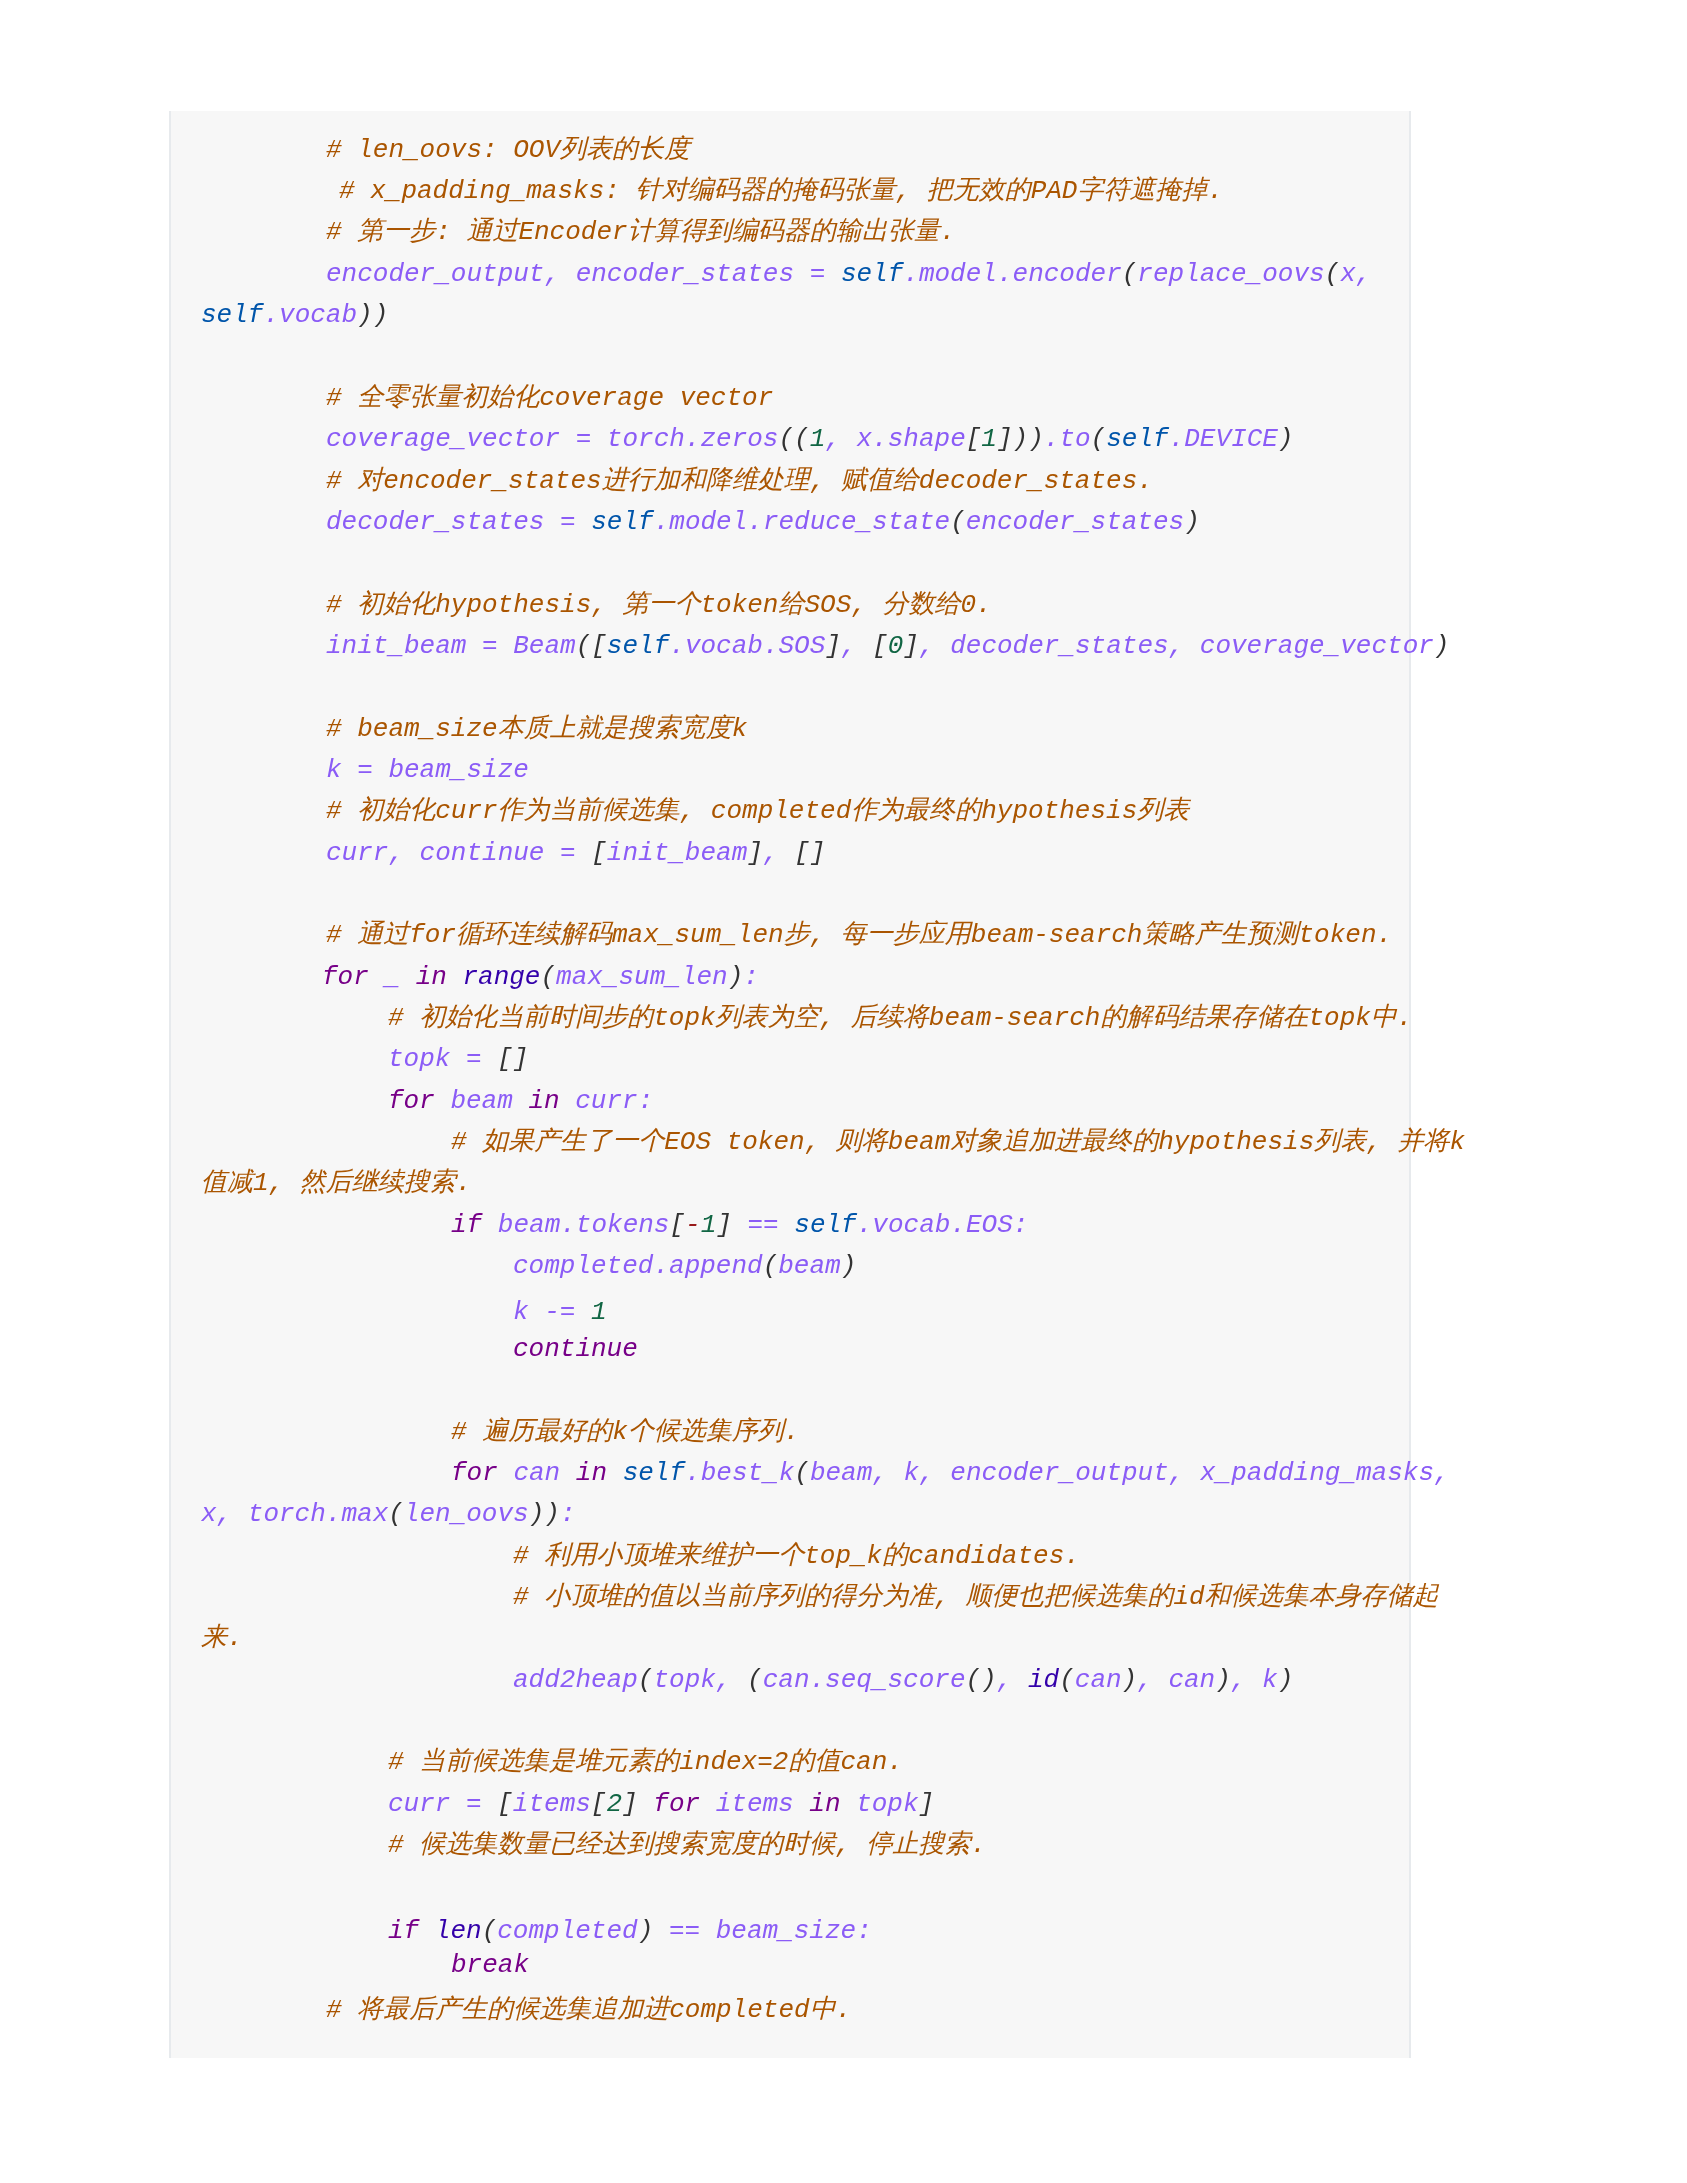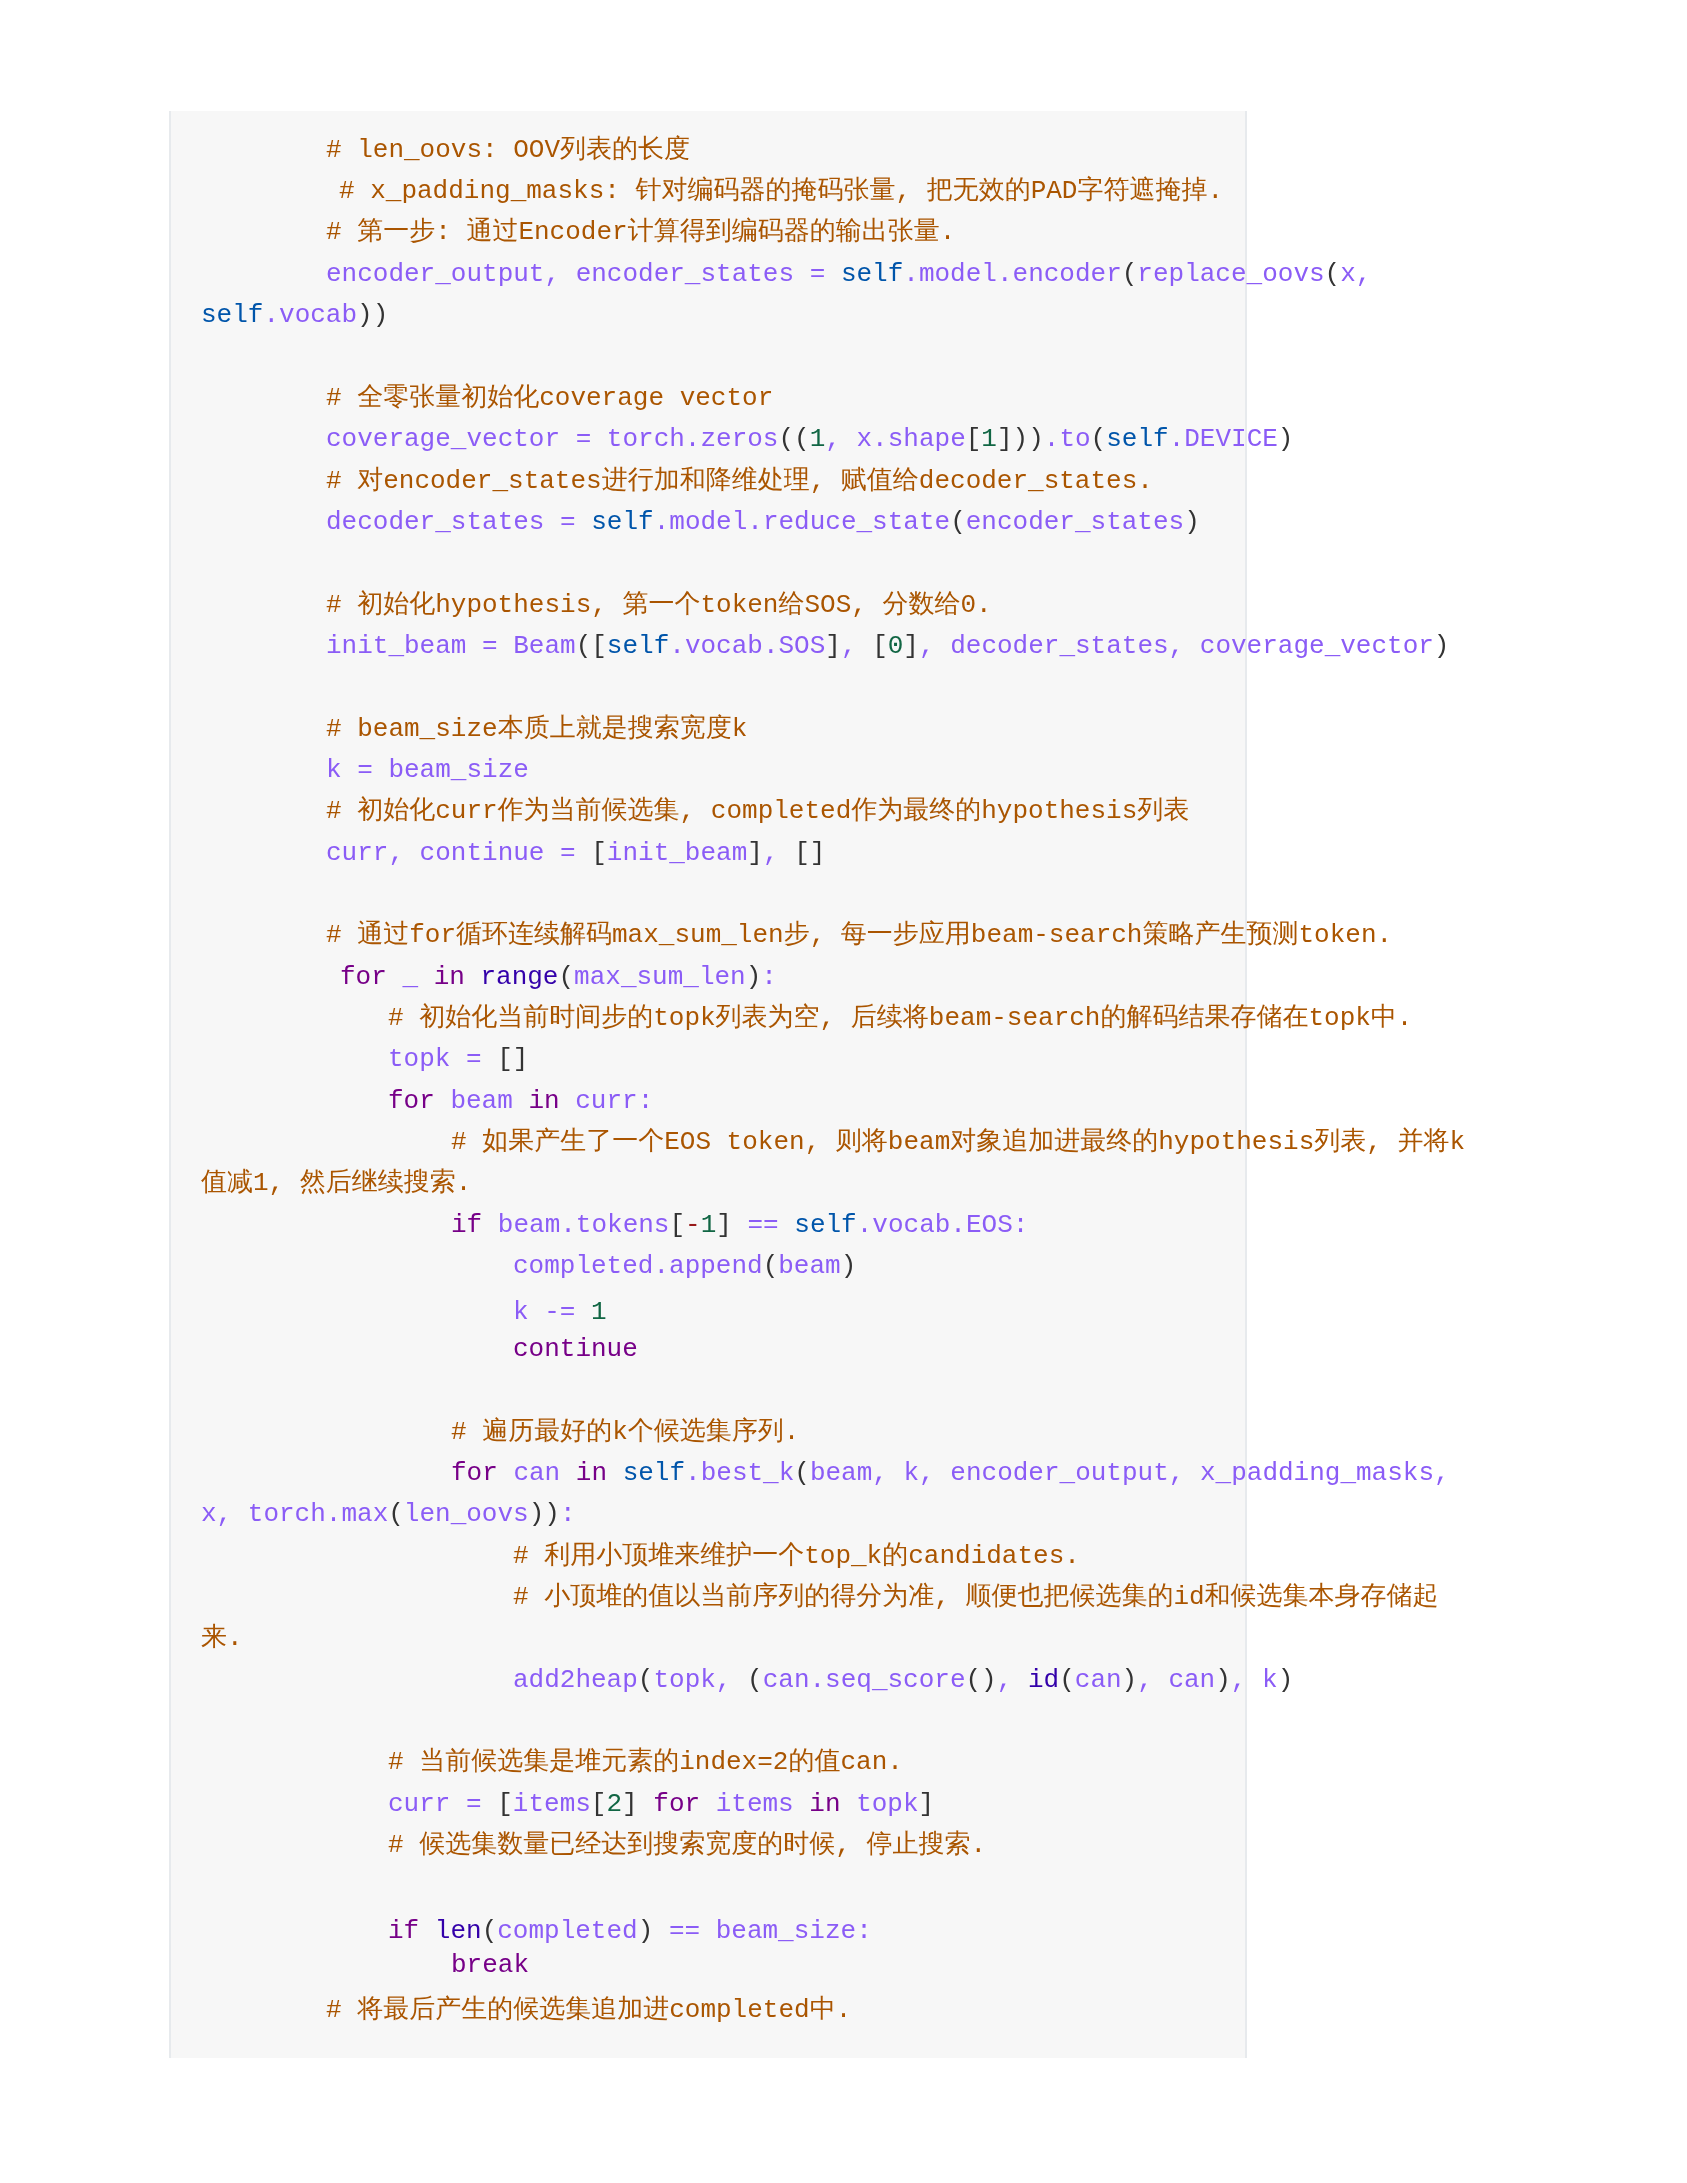--- a/index.html
+++ b/index.html
@@ -1,24 +1,25 @@
 <!DOCTYPE html>
 <html style="font-size:8.8px"><head>
 <meta charset="utf-8">
 <style>
   html, body { margin: 0; padding: 0; background: #ffffff; }
   body { width: 1687px; height: 2183px; position: relative; overflow: hidden; }
   .code-block {
     position: absolute;
     left: 169px; top: 111px;
-    width: 1078px; height: 1947px;
+    width: 1242px; height: 1947px;
     background: #f7f7f7;
     border-left: 2.2px solid #e7eaed;
     border-right: 2.2px solid #e7eaed;
     box-sizing: border-box;
+    font-style: italic;
   }
   .code-lines {
     position: absolute;
     left: 30px; top: 0;
     width: 1290px;
     margin: 0;
     padding: 0;
   }
   .line {
     position: absolute;
@@ -57,21 +58,21 @@
       <div class="line" style="top: 432px; left: 0px;"></div>
       <div class="line" style="top: 474px; left: 125px;"><span class="tok-comment"># 初始化hypothesis, 第一个token给SOS, 分数给0.</span></div>
       <div class="line" style="top: 515px; left: 125px;"><span class="tok-plain">init_beam = Beam</span><span class="tok-bracket">([</span><span class="tok-self">self</span><span class="tok-plain">.vocab.SOS</span><span class="tok-bracket">]</span><span class="tok-plain">, </span><span class="tok-bracket">[</span><span class="tok-number">0</span><span class="tok-bracket">]</span><span class="tok-plain">, decoder_states, coverage_vector</span><span class="tok-bracket">)</span></div>
       <div class="line" style="top: 556px; left: 0px;"></div>
       <div class="line" style="top: 598px; left: 125px;"><span class="tok-comment"># beam_size本质上就是搜索宽度k</span></div>
       <div class="line" style="top: 639px; left: 125px;"><span class="tok-plain">k = beam_size</span></div>
       <div class="line" style="top: 680px; left: 125px;"><span class="tok-comment"># 初始化curr作为当前候选集, completed作为最终的hypothesis列表</span></div>
       <div class="line" style="top: 722px; left: 125px;"><span class="tok-plain">curr, continue = </span><span class="tok-bracket">[</span><span class="tok-plain">init_beam</span><span class="tok-bracket">]</span><span class="tok-plain">, </span><span class="tok-bracket">[]</span></div>
       <div class="line" style="top: 763px; left: 0px;"></div>
       <div class="line" style="top: 804px; left: 125px;"><span class="tok-comment"># 通过for循环连续解码max_sum_len步, 每一步应用beam-search策略产生预测token.</span></div>
-      <div class="line" style="top: 846px; left: 139px;"><span class="tok-keyword">for</span><span class="tok-plain"> _ </span><span class="tok-keyword">in</span><span class="tok-plain"> </span><span class="tok-builtin">range</span><span class="tok-bracket">(</span><span class="tok-plain">max_sum_len</span><span class="tok-bracket">)</span><span class="tok-plain">:</span></div>
+      <div class="line" style="top: 846px; left: 121px;"><span class="tok-keyword">for</span><span class="tok-plain"> _ </span><span class="tok-keyword">in</span><span class="tok-plain"> </span><span class="tok-builtin">range</span><span class="tok-bracket">(</span><span class="tok-plain">max_sum_len</span><span class="tok-bracket">)</span><span class="tok-plain">:</span></div>
       <div class="line" style="top: 887px; left: 187px;"><span class="tok-comment"># 初始化当前时间步的topk列表为空, 后续将beam-search的解码结果存储在topk中.</span></div>
       <div class="line" style="top: 928px; left: 187px;"><span class="tok-plain">topk = </span><span class="tok-bracket">[]</span></div>
       <div class="line" style="top: 970px; left: 187px;"><span class="tok-keyword">for</span><span class="tok-plain"> beam </span><span class="tok-keyword">in</span><span class="tok-plain"> curr:</span></div>
       <div class="line" style="top: 1011px; left: 250px;"><span class="tok-comment"># 如果产生了一个EOS token, 则将beam对象追加进最终的hypothesis列表, 并将k</span></div>
       <div class="line" style="top: 1052px; left: 0px;"><span class="tok-comment">值减1, 然后继续搜索.</span></div>
       <div class="line" style="top: 1094px; left: 250px;"><span class="tok-keyword">if</span><span class="tok-plain"> beam.tokens</span><span class="tok-bracket">[</span><span class="tok-operator">-</span><span class="tok-number">1</span><span class="tok-bracket">]</span><span class="tok-plain"> == </span><span class="tok-self">self</span><span class="tok-plain">.vocab.EOS:</span></div>
       <div class="line" style="top: 1135px; left: 312px;"><span class="tok-plain">completed.append</span><span class="tok-bracket">(</span><span class="tok-plain">beam</span><span class="tok-bracket">)</span></div>
       <div class="line" style="top: 1181px; left: 312px;"><span class="tok-plain">k -= </span><span class="tok-number">1</span></div>
       <div class="line" style="top: 1218px; left: 312px;"><span class="tok-keyword">continue</span></div>
       <div class="line" style="top: 1259px; left: 0px;"></div>

